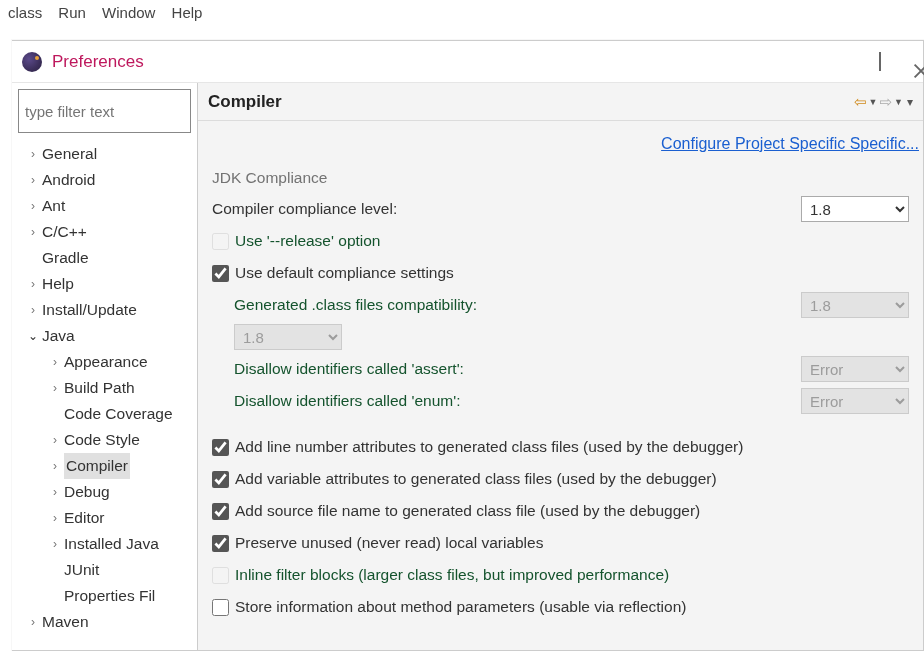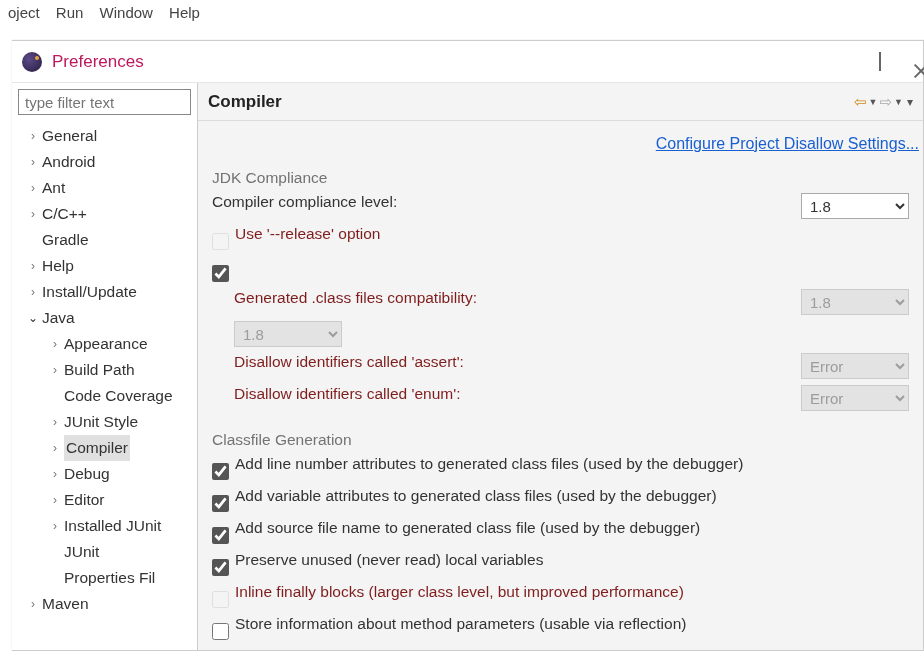--- a/index.html
+++ b/index.html
@@ -66,21 +66,21 @@
     width: 186px;
     border-right: 1px solid #ccc;
     display: flex;
     flex-direction: column;
   }
   .filter {
     margin: 6px 6px 8px 6px;
   }
   .filter input {
     width: 100%;
-    height: 26px;
+    height: 44px;
     padding: 2px 6px;
     font-size: 15px;
     border: 1px solid #888;
     color: #555;
     font-style: normal;
   }
   .tree {
     overflow: hidden;
     padding-left: 2px;
     font-size: 15.5px;
@@ -146,25 +146,26 @@
     color: #1a5fd0;
     text-decoration: underline;
     font-size: 16px;
   }
   .section-label {
     color: #737373;
     margin-bottom: 6px;
   }
   .row {
     display: flex;
+    align-items: center;
     height: 32px;
   }
   .row .lbl { flex: 1; }
   .indented { padding-left: 22px; }
-  .disabled { color: #7f1d1d; }
+  .disabled { color: #14532d; }
   select {
     width: 108px;
     height: 26px;
     font-size: 15px;
     border: 1px solid #aaa;
     background: #fff;
     color: #333;
     margin-right: 14px;
     padding-left: 4px;
   }
@@ -182,21 +183,21 @@
     width: 17px; height: 17px;
     accent-color: #555;
   }
   .cb.dis input { opacity: 0.55; }
   .sep { height: 14px; }
 </style>
 </head>
 <body>
 
 <div class="app-menu">
-  <span>oject</span>
+  <span>class</span>
   <span>Run</span>
   <span>Window</span>
   <span>Help</span>
 </div>
 
 <div class="win">
   <div class="titlebar">
     <span class="title-icon"></span>
     <span class="title-text">Preferences</span>
     <div class="sys-btns">
@@ -251,37 +252,37 @@
           <div class="node ind1">
             <span class="arrow ">›</span>
             <span>Build Path</span>
           </div>
           <div class="node ind1">
             <span class="arrow none">›</span>
             <span>Code Coverage</span>
           </div>
           <div class="node ind1">
             <span class="arrow ">›</span>
-            <span>JUnit Style</span>
+            <span>Code Style</span>
           </div>
           <div class="node ind1">
             <span class="arrow ">›</span>
             <span class="sel">Compiler</span>
           </div>
           <div class="node ind1">
             <span class="arrow ">›</span>
             <span>Debug</span>
           </div>
           <div class="node ind1">
             <span class="arrow ">›</span>
             <span>Editor</span>
           </div>
           <div class="node ind1">
             <span class="arrow ">›</span>
-            <span>Installed JUnit</span>
+            <span>Installed Java</span>
           </div>
           <div class="node ind1">
             <span class="arrow none">›</span>
             <span>JUnit</span>
           </div>
           <div class="node ind1">
             <span class="arrow none">›</span>
             <span>Properties Fil</span>
           </div>
           <div class="node ind0">
@@ -298,21 +299,21 @@
           <span class="nav-arrow">⇦</span>
           <span class="nav-caret">▼</span>
           <span class="nav-arrow fwd">⇨</span>
           <span class="nav-caret">▼</span>
           <span class="nav-dot">▾</span>
         </div>
       </div>
 
       <div class="panel-body">
         <div class="link-row">
-          <a href="#" class="link">Configure Project Disallow Settings...</a>
+          <a href="#" class="link">Configure Project Specific Specific...</a>
         </div>
 
         <div class="section-label">JDK Compliance</div>
 
         <div class="row">
           <span class="lbl">Compiler compliance level:</span>
           <select>
             <option>1.8</option>
           </select>
         </div>
@@ -321,20 +322,21 @@
           <label class="cb dis">
             <input type="checkbox" disabled="" style="">
           </label>
           <span class="lbl disabled">Use '--release' option</span>
         </div>
 
         <div class="row">
           <label class="cb">
             <input type="checkbox" checked="" style="">
           </label>
+          <span class="lbl">Use default compliance settings</span>
         </div>
 
         <div class="row indented">
           <span class="lbl disabled">Generated .class files compatibility:</span>
           <select class="dis" disabled="">
             <option>1.8</option>
           </select>
         </div>
         <div class="row indented">
           <select class="dis" disabled="">
@@ -348,21 +350,20 @@
           </select>
         </div>
         <div class="row indented">
           <span class="lbl disabled">Disallow identifiers called 'enum':</span>
           <select class="dis" disabled="">
             <option>Error</option>
           </select>
         </div>
 
         <div class="sep"></div>
-        <div class="section-label">Classfile Generation</div>
         <div id="classfile-list">
             <div class="row">
               <label class="cb">
                 <input type="checkbox" checked="" style="">
               </label>
               <span class="lbl">Add line number attributes to generated class files (used by the debugger)</span>
             </div>
             <div class="row">
               <label class="cb">
                 <input type="checkbox" checked="" style="">
@@ -378,21 +379,21 @@
             <div class="row">
               <label class="cb">
                 <input type="checkbox" checked="" style="">
               </label>
               <span class="lbl">Preserve unused (never read) local variables</span>
             </div>
             <div class="row">
               <label class="cb dis">
                 <input type="checkbox" disabled="" style="">
               </label>
-              <span class="lbl disabled">Inline finally blocks (larger class level, but improved performance)</span>
+              <span class="lbl disabled">Inline filter blocks (larger class files, but improved performance)</span>
             </div>
             <div class="row">
               <label class="cb">
                 <input type="checkbox" style="">
               </label>
               <span class="lbl">Store information about method parameters (usable via reflection)</span>
             </div>
           </div>
       </div>
     </div>

